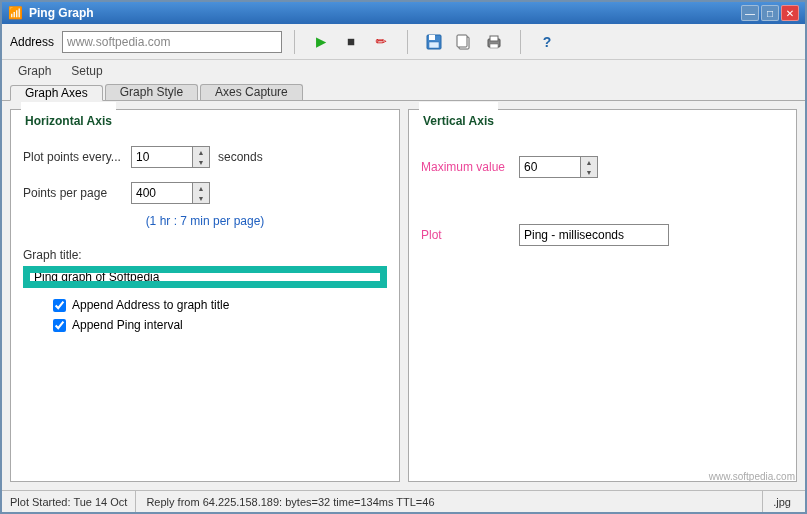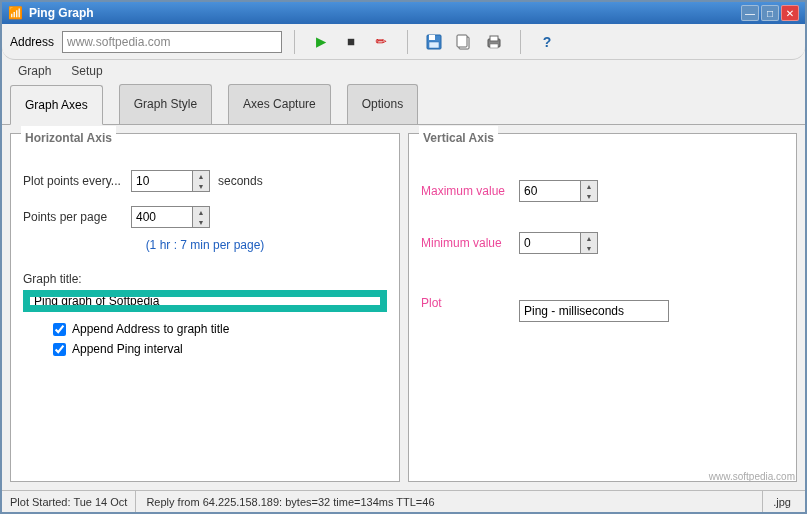--- a/index.html
+++ b/index.html
@@ -59,21 +59,20 @@
 
     
     .toolbar {
       background: #f0f0f0;
       border-bottom: 1px solid #ccc;
       padding: 4px 8px;
       display: flex;
       align-items: center;
       gap: 8px;
       height: 36px;
-      border-radius: 13px;
     }
     .address-label {
       font-size: 12px;
       color: #000;
     }
     .address-input {
       width: 220px;
       height: 22px;
       border: 1px solid #888;
       background: white;
@@ -113,27 +112,27 @@
     }
 
     
     .tab-strip {
       display: flex;
       padding: 4px 8px 0;
       border-bottom: 1px solid #aaa;
       background: #f0f0f0;
     }
     .tab {
-      padding: 12px 14px;
+      padding: 0 14px;
       border: 1px solid #aaa;
       border-bottom: none;
       background: #dcdcdc;
       cursor: pointer;
       font-size: 12px;
-      margin-right: 16px;
+      margin-right: 2px;
       border-radius: 3px 3px 0 0;
       color: #333;
     }
     .tab.active {
       background: #f0f0f0;
       border-bottom: 1px solid #f0f0f0;
       color: #000;
       font-weight: normal;
       position: relative;
       bottom: -1px;
@@ -155,23 +154,23 @@
       background: white;
       position: relative;
       padding: 16px 12px 12px;
       flex: 1;
     }
     .group-box-title {
       position: absolute;
       top: -8px;
       left: 10px;
       background: white;
-      padding: 5px 4px;
-      font-size: 12px;
-      color: #737373;
+      padding: 12px 4px;
+      font-size: 12px;
+      color: #14532d;
       font-weight: bold;
     }
 
     
     .form-row {
       display: flex;
       align-items: center;
       margin-bottom: 14px;
       gap: 8px;
     }
@@ -236,21 +235,20 @@
       padding: 2px 4px;
       font-size: 12px;
     }
     .label-input {
       width: 120px;
       height: 22px;
       border: 1px solid #888;
       background: white;
       padding: 2px 4px;
       font-size: 12px;
-      margin-top: 16px;
     }
 
     .checkbox-row {
       display: flex;
       align-items: center;
       gap: 6px;
       margin-bottom: 6px;
       margin-left: 30px;
     }
     .checkbox-row input[type=checkbox] {
@@ -348,21 +346,20 @@
 
   <div class="menu-bar">
     <span class="menu-item">Graph</span>
     <span class="menu-item" style="text-decoration: none;">Setup</span>
   </div>
 
   <div class="tab-strip">
     <div class="tab active">Graph Axes</div>
     <div class="tab">Graph Style</div>
     <div class="tab">Axes Capture</div>
-    <div class="tab">Options</div>
   </div>
 
   <div class="content" style="position:relative;">
 
     <div class="group-box left-group">
       <span class="group-box-title">Horizontal Axis</span>
 
       <div style="height: 20px;"></div>
 
       <div class="form-row">
@@ -418,30 +415,20 @@
           <input class="spinner-input" type="text" value="60" style="">
           <div class="spinner-buttons">
             <button class="spin-btn">▲</button>
             <button class="spin-btn">▼</button>
           </div>
         </div>
       </div>
 
       <div style="height: 16px;"></div>
 
-      <div class="form-row">
-        <span class="form-label-right">Minimum value</span>
-        <div class="spinner-wrapper">
-          <input class="spinner-input" type="text" value="0" style="">
-          <div class="spinner-buttons">
-            <button class="spin-btn">▲</button>
-            <button class="spin-btn">▼</button>
-          </div>
-        </div>
-      </div>
 
       <div style="height: 16px;"></div>
 
       <div class="form-row">
         <span class="form-label-right">Plot</span>
         <input class="label-input" type="text" value="Ping - milliseconds" style="width: 150px;">
       </div>
     </div>
 
     <span class="watermark">www.softpedia.com</span>

